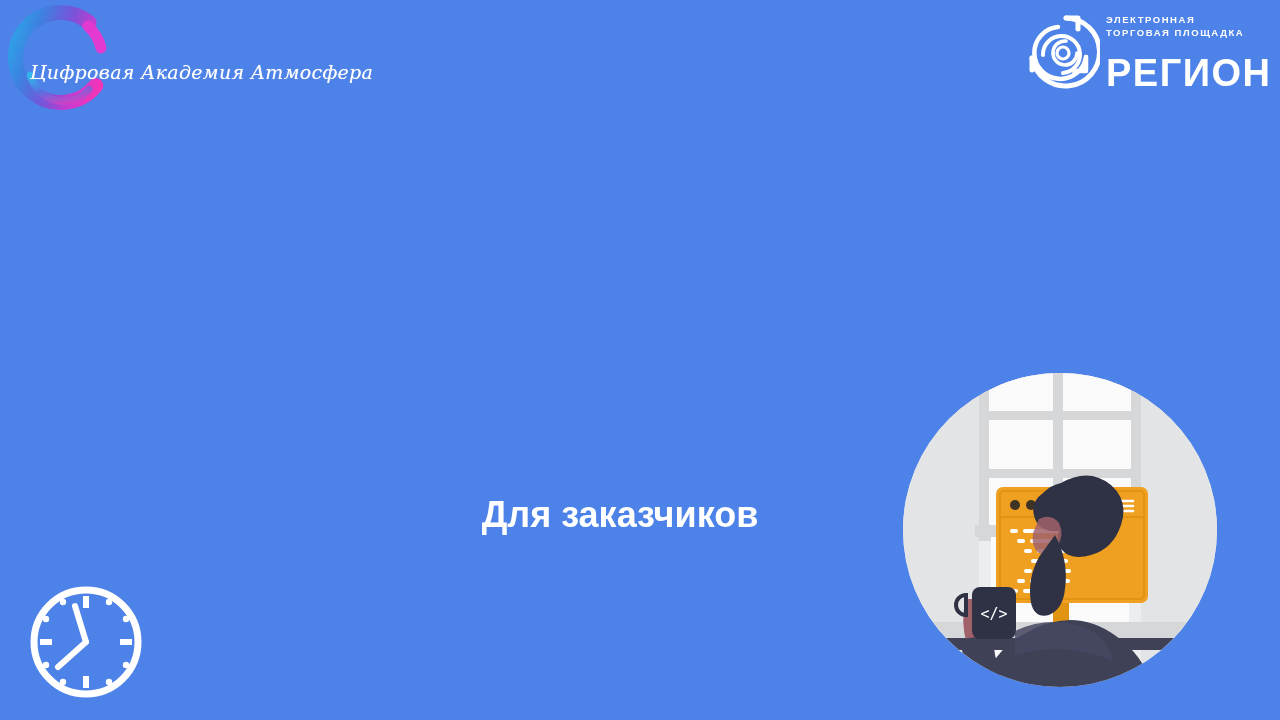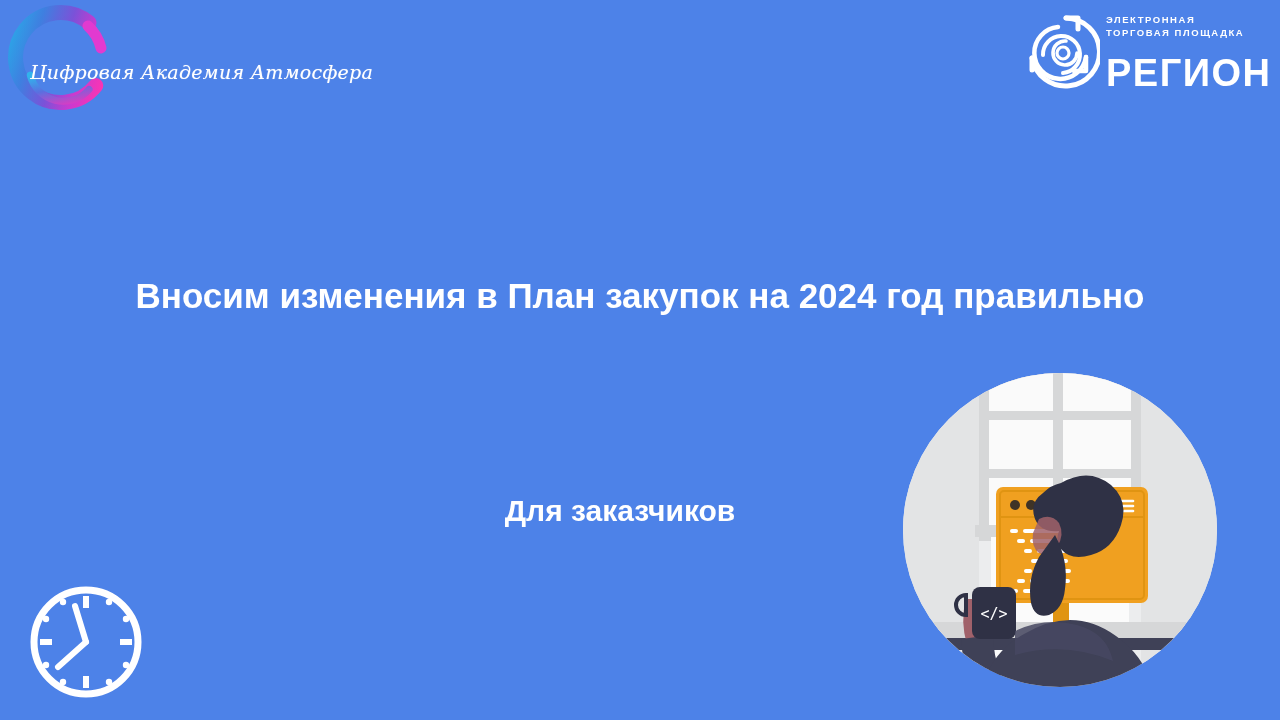--- a/index.html
+++ b/index.html
@@ -89,21 +89,21 @@
     letter-spacing:0px;
     white-space:nowrap;
   }
 
   
   .subtitle {
     position:absolute;
     left:45px; top:494px;
     width:1150px;
     text-align:center;
-    font-size:30px;
+    font-size:36px;
     font-weight:bold;
     color:#ffffff;
     white-space:nowrap;
   }
 
   
   .date-block {
     position:absolute;
     left:25px; top:578px;
     width:320px; height:128px;
@@ -185,21 +185,20 @@
         <circle cx="41" cy="40" r="6" stroke-width="3.2"></circle>
       </g>
     </svg>
     <div class="region-text">
       <div class="region-sub-line">ЭЛЕКТРОННАЯ</div>
       <div class="region-sub-line">ТОРГОВАЯ ПЛОЩАДКА</div>
       <div class="region-title">РЕГИОН</div>
     </div>
   </div>
 
-  <h1 class="main-title">Вносим изменения в План закупок на 2024 год правильно</h1>
 
   <h2 class="subtitle">Для заказчиков</h2>
 
   <div class="date-block">
     <svg class="clock-icon" viewBox="0 0 122 122">
       <circle cx="61" cy="61" r="52" fill="none" stroke="#ffffff" stroke-width="7"></circle>
 
       <g stroke="#ffffff" stroke-width="6" stroke-linecap="butt">
         <line x1="61" y1="15" x2="61" y2="27"></line>
         <line x1="107" y1="61" x2="95" y2="61"></line>

